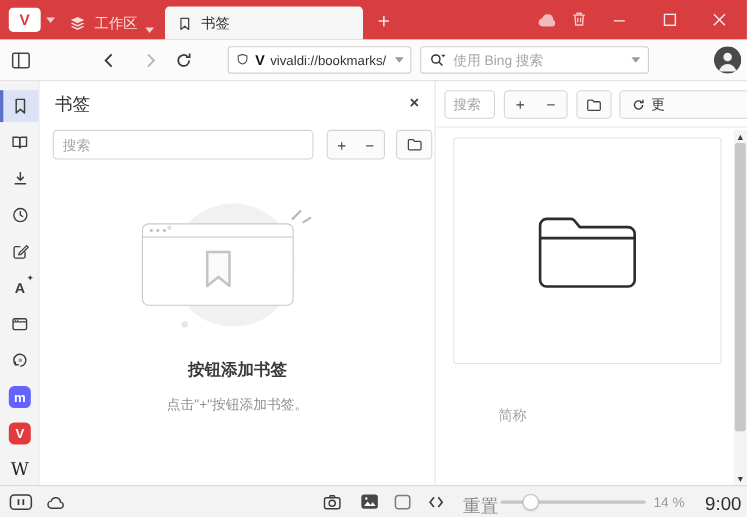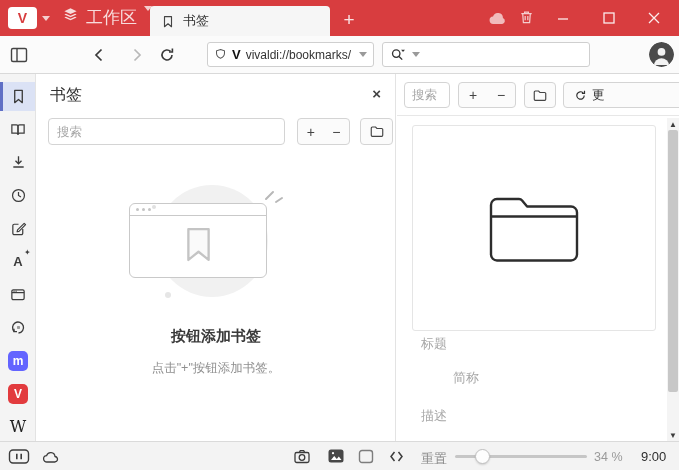--- a/index.html
+++ b/index.html
@@ -9,22 +9,22 @@
 
   
   .titlebar { position:absolute; top:0; left:0; width:679px; height:36px;
     background:var(--titlebar_red,#d83d3f); }
   .v-btn { position:absolute; left:8px; top:7px; width:29px; height:22px; background:#fff;
     border-radius:4px; color:var(--titlebar_red,#d83d3f); font-weight:bold; font-size:14px;
     display:flex; align-items:center; justify-content:center; cursor:pointer; }
   .caret { width:0; height:0; border-left:4px solid transparent; border-right:4px solid transparent;
     border-top:5px solid rgba(255,255,255,.75); }
   .v-caret { position:absolute; left:42px; top:16px; }
-  .workspace { position:absolute; left:62px; top:6px; height:24px; display:flex; align-items:flex-start;
-    gap:7px; color:rgba(255,255,255,.82); font-size:17px; cursor:pointer; }
+  .workspace { position:absolute; left:62px; top:6px; height:24px; display:flex; align-items:flex-end;
+    gap:7px; color:rgba(255,255,255,.82); font-size:13px; cursor:pointer; }
   .tab { position:absolute; left:150px; top:6px; width:180px; height:30px; background:#f6f6f6;
     border-radius:4px 4px 0 0; display:flex; align-items:center; gap:8px; padding-left:11px;
     color:#333; font-size:13px; }
   .newtab { position:absolute; left:336px; top:6px; width:26px; height:28px; color:rgba(255,255,255,.85);
     font-size:19px; display:flex; align-items:center; justify-content:center; cursor:pointer; }
   .tb-ico { position:absolute; top:9px; cursor:pointer; }
   .winctl { position:absolute; top:12px; cursor:pointer; }
 
   
   .addressbar { position:absolute; top:36px; left:0; width:679px; height:38px; background:#fbfbfb;
@@ -111,27 +111,27 @@
   .scrollbar { position:absolute; right:0; top:44px; width:12px; height:323px; background:#f4f4f4; }
   .sb-thumb { position:absolute; left:1px; top:12px; width:10px; height:262px; background:#c7c7c7;
     border-radius:2px; cursor:pointer; }
   .sb-arrow { position:absolute; left:0; width:12px; height:12px; display:flex; align-items:center;
     justify-content:center; color:#3c3c3c; font-size:8px; cursor:pointer; }
 
   
   .statusbar { position:absolute; left:0; bottom:0; width:679px; height:29px; background:#f3f3f3;
     border-top:1px solid #dadada; }
   .st-ico { position:absolute; cursor:pointer; color:#3c3c3c; }
-  .st-label { position:absolute; font-size:13px; color:#8a8a8a; cursor:pointer; }
+  .st-label { position:absolute; font-size:16px; color:#8a8a8a; cursor:pointer; }
   .slider-track { position:absolute; left:455px; top:13px; width:132px; height:3px; background:#c6c6c6;
     border-radius:2px; cursor:pointer; }
   .slider-knob { position:absolute; left:20px; top:-6.5px; width:15px; height:15px; border-radius:50%;
     background:#fdfdfd; border:1px solid #c0c0c0; box-shadow:0 1px 2px rgba(0,0,0,.15); cursor:pointer; }
   .zoomval { position:absolute; left:594px; top:8px; font-size:12.5px; color:#9a9a9a; }
-  .clock { position:absolute; left:641px; top:7px; font-size:13px; color:#2e2e2e; }
+  .clock { position:absolute; left:641px; top:7px; font-size:17px; color:#2e2e2e; }
 </style>
 </head>
 <body>
 
 <div class="titlebar">
   <div class="v-btn">
     <span>V</span>
   </div>
   <div class="caret v-caret"></div>
 
@@ -220,20 +220,21 @@
     <span style="flex:1;">vivaldi://bookmarks/</span>
     <span class="caret gcaret"></span>
   </div>
 
   <div class="searchfield">
     <svg width="16" height="15" viewBox="0 0 18 17">
       <circle cx="7" cy="7.5" r="4.2" fill="none" stroke="#333" stroke-width="1.5"></circle>
       <path d="M10.2 10.7l3.6 3.6" stroke="#333" stroke-width="1.5"></path>
       <path d="M12.5 3.2h4.4l-2.2 2.6z" fill="#333"></path>
     </svg>
+    <input type="text" placeholder="使用 Bing 搜索" style="">
     <span class="caret gcaret"></span>
   </div>
 
   <div class="avatar">
     <svg width="25" height="25" viewBox="0 0 24 24">
       <circle cx="12" cy="12" r="12" fill="#4a4a4a"></circle>
       <circle cx="12" cy="9.5" r="3.7" fill="#f2f2f2"></circle>
       <path d="M4.5 22a7.6 7.6 0 0 1 15 0z" fill="#f2f2f2"></path>
     </svg>
   </div>
@@ -371,23 +372,21 @@
     </div>
   </div>
 
   <div class="card">
     <svg width="100" height="80" viewBox="0 0 100 80">
       <path d="M7 17a6 6 0 0 1 6-6h22a4 4 0 0 1 3.1 1.5l5 6H87a6 6 0 0 1 6 6v42a6 6 0 0 1-6 6H13a6 6 0 0 1-6-6z" fill="none" stroke="#2d2d2d" stroke-width="2.4" stroke-linejoin="round"></path>
       <path d="M7 28.5h86" stroke="#2d2d2d" stroke-width="2.4"></path>
     </svg>
   </div>
 
-  <input class="field-input" style="top: 262px;" type="text" placeholder="标题">
   <input class="field-input" style="top: 296px; margin-left: 32px;" type="text" placeholder="简称">
-  <input class="field-input" style="top: 334px;" type="text" placeholder="描述">
 
   <div class="scrollbar">
     <div class="sb-arrow" style="top:0;">▲</div>
     <div class="sb-thumb"></div>
     <div class="sb-arrow" style="bottom:0;">▼</div>
   </div>
 </div>
 
 <div class="statusbar">
   <div class="st-ico" style="left:8px; top:6px;">
@@ -426,15 +425,15 @@
       <path d="M6.5 3L3 7.5 6.5 12M10.5 3L14 7.5 10.5 12" fill="none" stroke="#3c3c3c" stroke-width="1.5"></path>
     </svg>
   </div>
 
   <div class="st-label" style="left:421px; top:8px;">重置</div>
 
   <div class="slider-track">
     <div class="slider-knob"></div>
   </div>
 
-  <div class="zoomval">34 %</div>
+  <div class="zoomval">14 %</div>
   <div class="clock">9:00</div>
 </div>
 
 </body></html>

